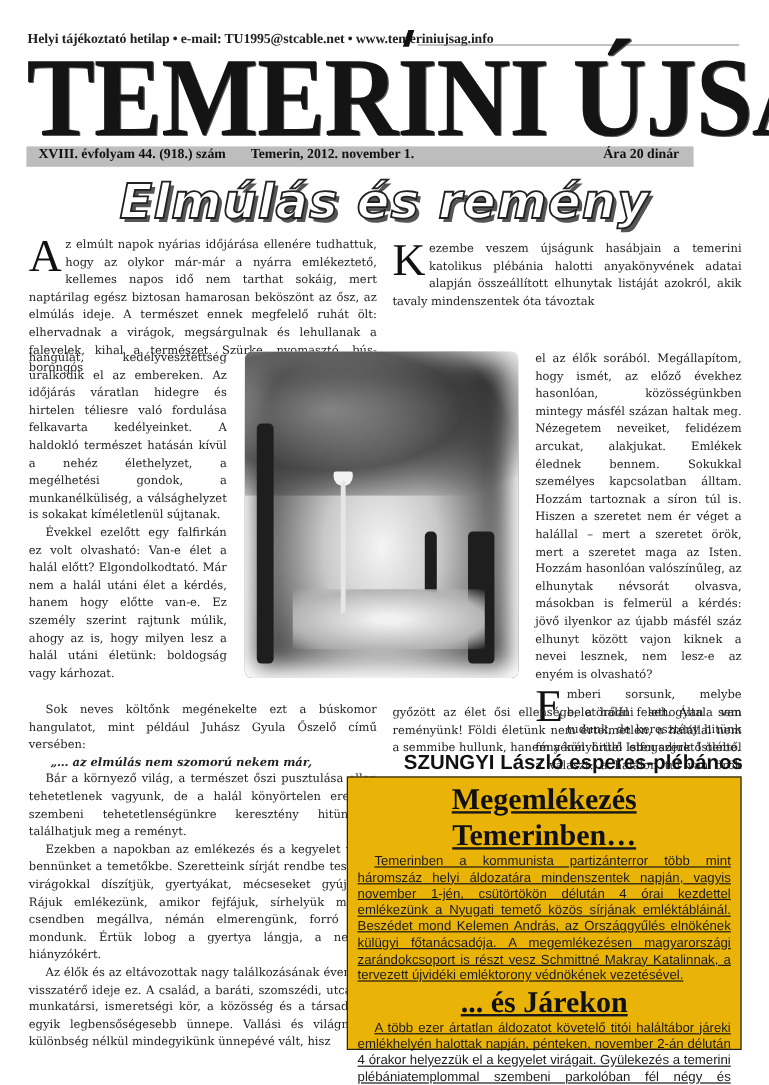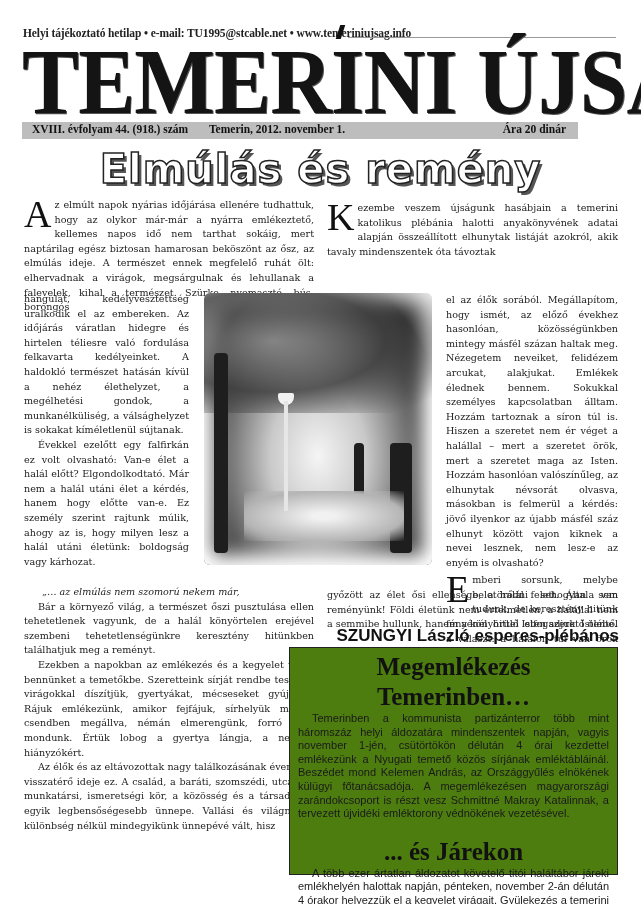--- a/index.html
+++ b/index.html
@@ -11,42 +11,42 @@
   .tag-slash { position: absolute; left: 338px; top: 25px; width: 5px; height: 14px; background: #111; transform: skewX(-18deg); }
 
   .masthead { position: absolute; left: 22px; top: 35px; width: 600px; height: 90px; font-family: "Liberation Serif", serif; font-size: 92px; font-weight: bold; line-height: 90px; color: #141414; letter-spacing: -1px; transform: scaleX(0.93) scaleY(1.02); transform-origin: left top; white-space: nowrap; text-shadow: 1px 1px 0 #555; }
 
   .infobar { position: absolute; left: 22px; top: 122px; width: 556px; height: 17px; background: #bdbdbd; font-family: "Liberation Serif", serif; font-size: 11.5px; font-weight: bold; color: #111; }
   .infobar span { position: absolute; top: 1px; white-space: nowrap; }
   .ib-issue { left: 10px; }
   .ib-date { left: 187px; }
   .ib-price { right: 12px; }
 
-  .headline { position: absolute; left: 0; top: 143px; width: 641px; text-align: center; font-family: "DejaVu Sans", sans-serif; font-weight: bold; font-size: 40px; line-height: 52px; color: #ffffff; letter-spacing: 1px; -webkit-text-stroke: 1.5px #222; text-shadow: 3px 3px 0 #555; }
+  .headline { position: absolute; left: 0; top: 143px; width: 641px; text-align: center; font-family: "DejaVu Sans", sans-serif; font-style: italic; font-weight: bold; font-size: 40px; line-height: 52px; color: #ffffff; letter-spacing: 1px; -webkit-text-stroke: 1.5px #222; text-shadow: 3px 3px 0 #555; }
 
   .article { font-family: "DejaVu Serif", serif; font-size: 9.6px; line-height: 14.6px; color: #222; text-align: justify; }
   .article p { text-indent: 14px; }
   .article p.noindent { text-indent: 0; }
   .col { position: absolute; }
   .dropcap { float: left; font-family: "Liberation Serif", serif; font-size: 38px; line-height: 28px; margin: 2px 3px 0 0; color: #111; }
 
   .photo { position: absolute; left: 204px; top: 293px; width: 228px; height: 272px; border-radius: 6px; overflow: hidden; background: radial-gradient(ellipse at 50% 60%, #f5f5f5 0%, #c9c9c9 30%, #5a5a5a 62%, #2c2c2c 80%, #eeeeee 100%); box-shadow: inset 0 0 18px 10px #ffffff; }
   .photo .trunk { position: absolute; background: #1e1e1e; border-radius: 4px; }
   .photo .lamp { position: absolute; left: 80px; top: 108px; width: 4px; height: 110px; background: #e6e6e6; }
   .photo .lamphead { position: absolute; left: 74px; top: 100px; width: 16px; height: 12px; background: #f2f2f2; border-radius: 2px 2px 8px 8px; }
   .photo .path { position: absolute; left: 40px; top: 198px; width: 160px; height: 50px; background: radial-gradient(ellipse, #f1f1f1 10%, #b5b5b5 70%, transparent 100%); }
   .photo .canopy { position: absolute; left: 0; top: 0; width: 228px; height: 120px; background: radial-gradient(ellipse at 30% 40%, #8a8a8a 0%, #3a3a3a 50%, transparent 90%); opacity: 0.8; }
 
   .signature { position: absolute; right: 22px; top: 626px; font-family: Liberation Sans, sans-serif; font-weight: bold; font-size: 17px; color: #111; }
 
-  .box { position: absolute; left: 289px; top: 647px; width: 329px; height: 228px; border: 1.5px solid #222; background: #4d7c0f; padding: 4px 8px; }
+  .box { position: absolute; left: 289px; top: 647px; width: 329px; height: 228px; border: 1.5px solid #222; background: #eab308; padding: 4px 8px; text-decoration: underline; }
   .box-title { font-family: "Liberation Serif", serif; font-weight: bold; font-size: 25px; line-height: 30px; text-align: center; color: #111; }
   .box-text { font-family: "Liberation Sans", sans-serif; font-size: 11px; line-height: 13.6px; color: #1a1a1a; text-align: justify; text-indent: 14px; }
   .box-sign { font-family: "Liberation Sans", sans-serif; font-size: 9px; text-align: right; margin-top: 2px; }
-  .box-title2 { margin-top: 16px; }
+  .box-title2 { margin-top: 0; }
 </style>
 </head>
 <body>
 
 <div class="tagline">Helyi tájékoztató hetilap • e-mail: TU1995@stcable.net • www.temeriniujsag.info</div>
 <div class="tag-slash"></div>
 <div class="tag-rule"></div>
 <div class="masthead">TEMERINI ÚJSÁG</div>
 <div class="infobar">
   <span class="ib-issue">XVIII. évfolyam 44. (918.) szám</span>
@@ -61,21 +61,22 @@
     <span class="dropcap">A</span><span>z elmúlt napok nyárias időjárása ellenére tudhattuk, hogy az olykor már-már a nyárra emlékeztető, kellemes napos idő nem tarthat sokáig, mert naptárilag egész biztosan hamarosan beköszönt az ősz, az elmúlás ideje. A természet ennek megfelelő ruhát ölt: elhervadnak a virágok, megsárgulnak és lehullanak a falevelek, kihal a természet. Szürke, nyomasztó, bús-borongós</span>
   </p>
 </div>
 
 <div class="col article" style="left:24px; top:292px; width:165px;">
   <p class="noindent">hangulat, kedélyvesztettség uralkodik el az embereken. Az időjárás váratlan hidegre és hirtelen téliesre való fordulása felkavarta kedélyeinket. A haldokló természet hatásán kívül a nehéz élethelyzet, a megélhetési gondok, a munkanélküliség, a válsághelyzet is sokakat kíméletlenül sújtanak.</p>
   <p>Évekkel ezelőtt egy falfirkán ez volt olvasható: Van-e élet a halál előtt? Elgondolkodtató. Már nem a halál utáni élet a kérdés, hanem hogy előtte van-e. Ez személy szerint rajtunk múlik, ahogy az is, hogy milyen lesz a halál utáni életünk: boldogság vagy kárhozat.</p>
 </div>
 
 <div class="col article" style="left:24px; top:585px; width:290px;">
-  <p class="noindent" style="padding-left:18px; font-style:italic; font-weight:normal;">„… az elmúlás nem szomorú nekem már,</p>
+  <p>Sok neves költőnk megénekelte ezt a búskomor hangulatot, mint például Juhász Gyula Őszelő című versében:</p>
+  <p class="noindent" style="padding-left:18px; font-style:italic; font-weight:bold;">„… az elmúlás nem szomorú nekem már,</p>
   <p>Bár a környező világ, a természet őszi pusztulása ellen tehetetlenek vagyunk, de a halál könyörtelen erejével szembeni tehetetlenségünkre keresztény hitünkben találhatjuk meg a reményt.</p>
   <p>Ezekben a napokban az emlékezés és a kegyelet vezet bennünket a temetőkbe. Szeretteink sírját rendbe tesszük, virágokkal díszítjük, gyertyákat, mécseseket gyújtunk. Rájuk emlékezünk, amikor fejfájuk, sírhelyük mellett csendben megállva, némán elmerengünk, forró imát mondunk. Értük lobog a gyertya lángja, a nekünk hiányzókért.</p>
   <p>Az élők és az eltávozottak nagy találkozásának évenként visszatérő ideje ez. A család, a baráti, szomszédi, utcabeli, munkatársi, ismeretségi kör, a közösség és a társadalom egyik legbensőségesebb ünnepe. Vallási és világnézeti különbség nélkül mindegyikünk ünnepévé vált, hisz</p>
 </div>
 
 <div class="photo">
   <div class="canopy"></div>
   <div class="trunk" style="left:10px; top:60px; width:14px; height:200px;"></div>
   <div class="trunk" style="left:186px; top:150px; width:22px; height:110px;"></div>
   <div class="trunk" style="left:150px; top:150px; width:10px; height:60px;"></div>

